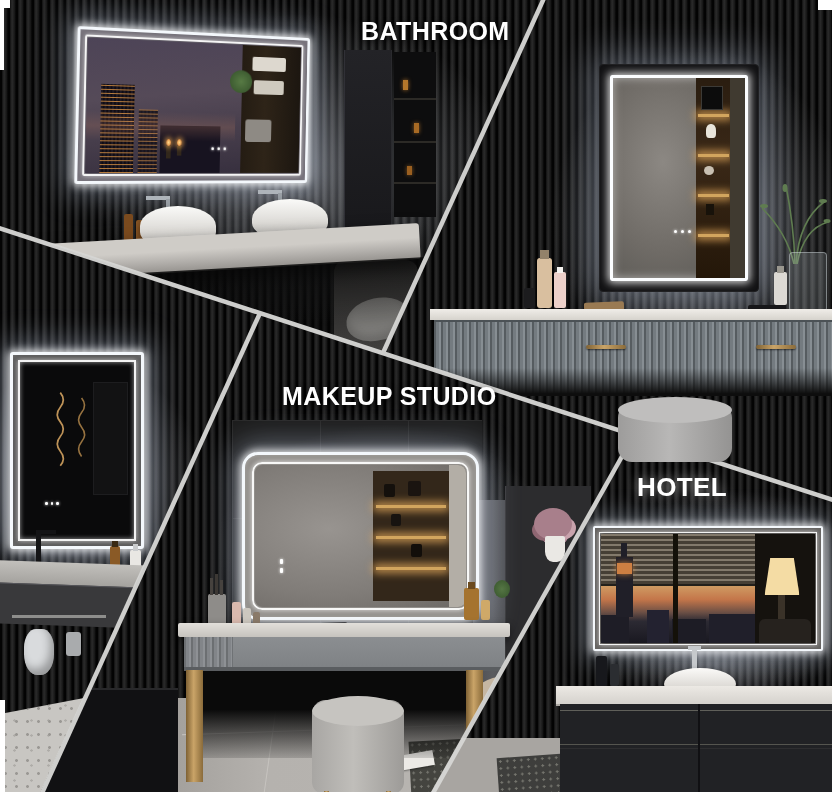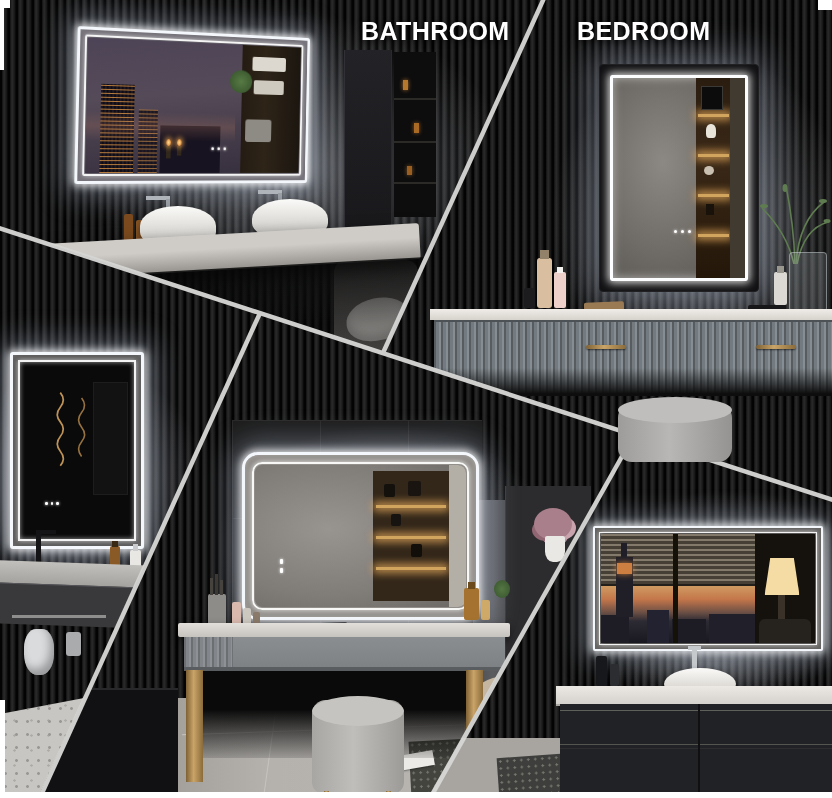--- a/index.html
+++ b/index.html
@@ -296,20 +296,21 @@
       <line x1="260" y1="313" x2="38" y2="802"></line>
       <line x1="634" y1="435" x2="428" y2="802"></line>
     </g>
   </svg>
 
   <div class="abs" style="left:618px;top:402px;width:114px;height:60px;background:linear-gradient(90deg,#9d9c9b,#b8b7b6 45%,#949392);border-radius:16px 16px 14px 14px;">
     <div class="abs" style="left:0;top:-5px;width:114px;height:26px;border-radius:50%;background:#bfbebd;"></div>
   </div>
 
   <div class="label" style="left:361px;top:17px;">BATHROOM</div>
-  <div class="label" style="left:577px;top:17px;">BEDROOM</div>
+  <div class="label" style="left:282px;top:382px;">MAKEUP STUDIO</div>
+  <div class="label" style="left:637px;top:472px;font-size:26px;text-shadow:0 0 12px rgba(255,255,255,.55),0 2px 6px rgba(0,0,0,.6);">HOTEL</div>
 
   <div class="abs" style="left:0;top:0;width:10px;height:8px;background:#fff;"></div>
   <div class="abs" style="left:0;top:0;width:4px;height:70px;background:#fff;"></div>
   <div class="abs" style="left:818px;top:0;width:14px;height:10px;background:#fff;"></div>
   <div class="abs" style="left:0;top:700px;width:5px;height:98px;background:#fff;"></div>
   <div class="abs" style="left:0;top:792px;width:832px;height:6px;background:#fff;"></div>
 </div>
 
 </body></html>

